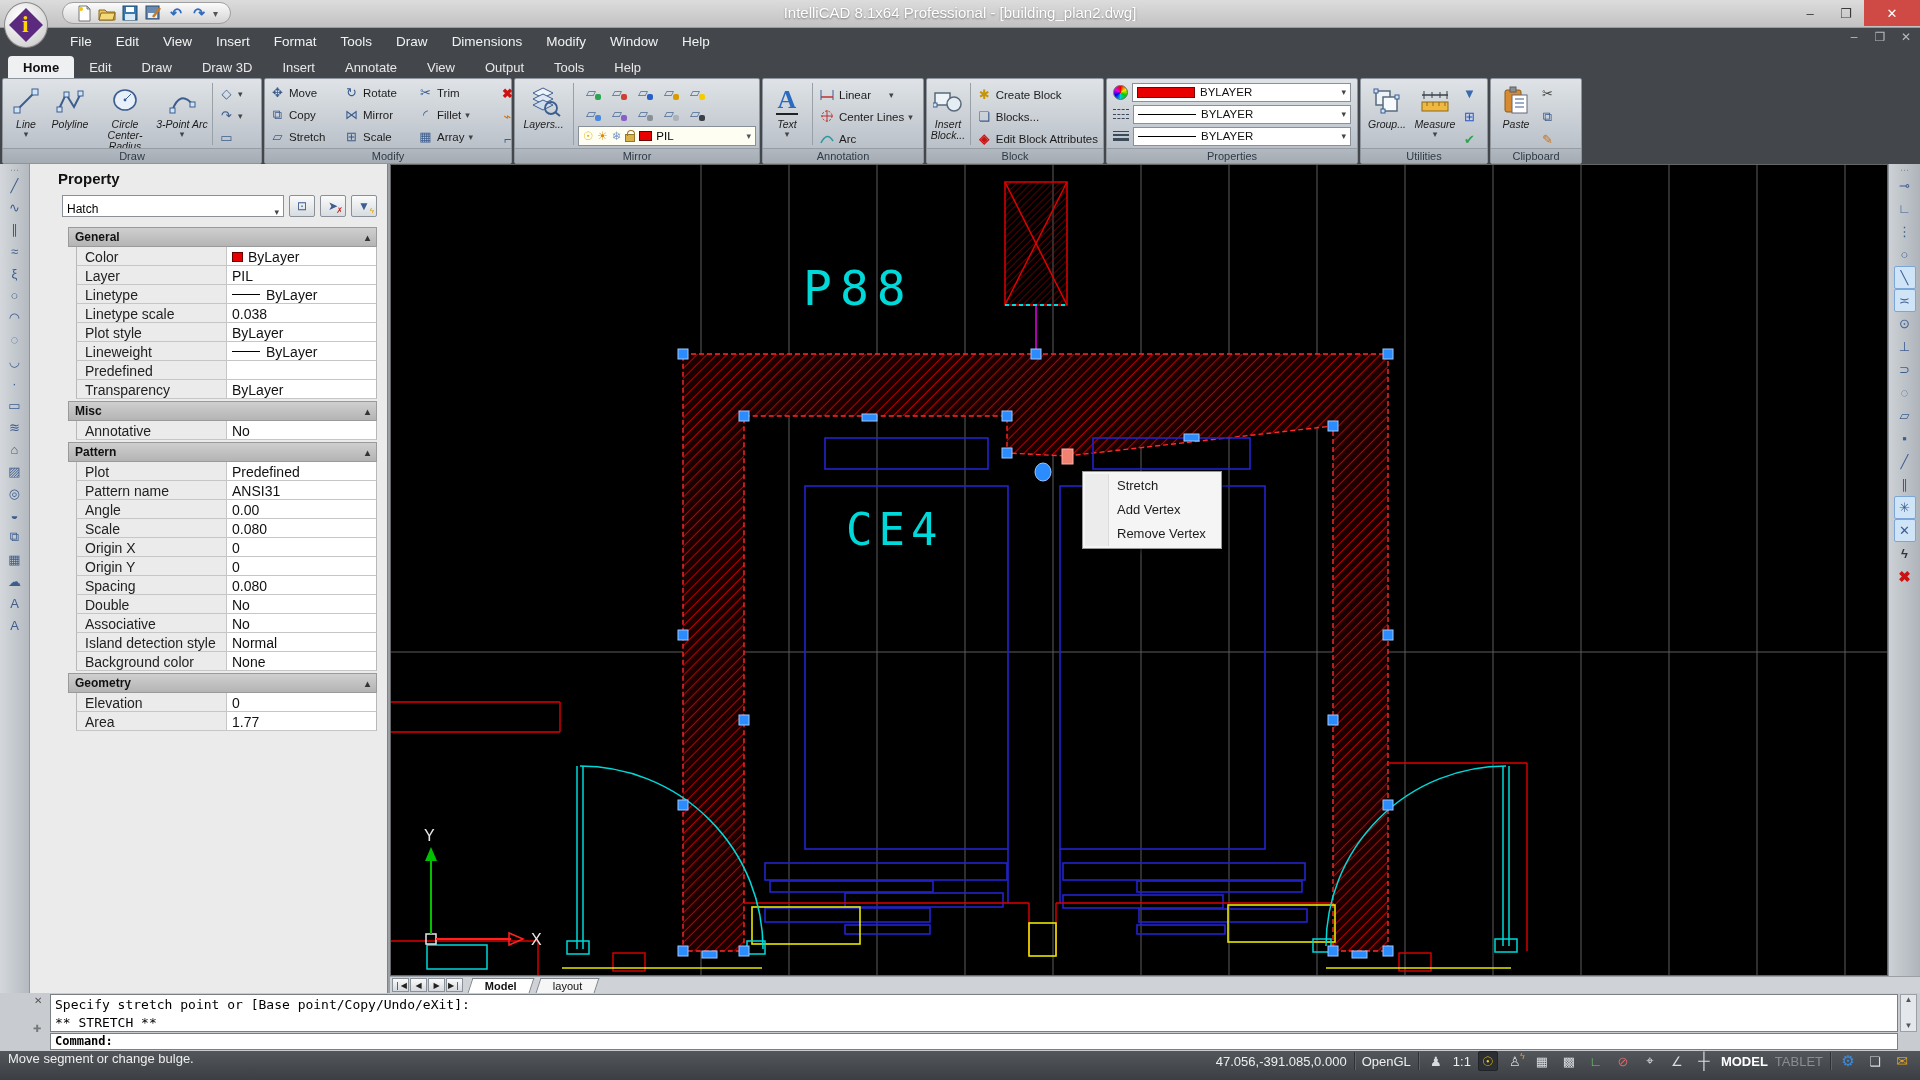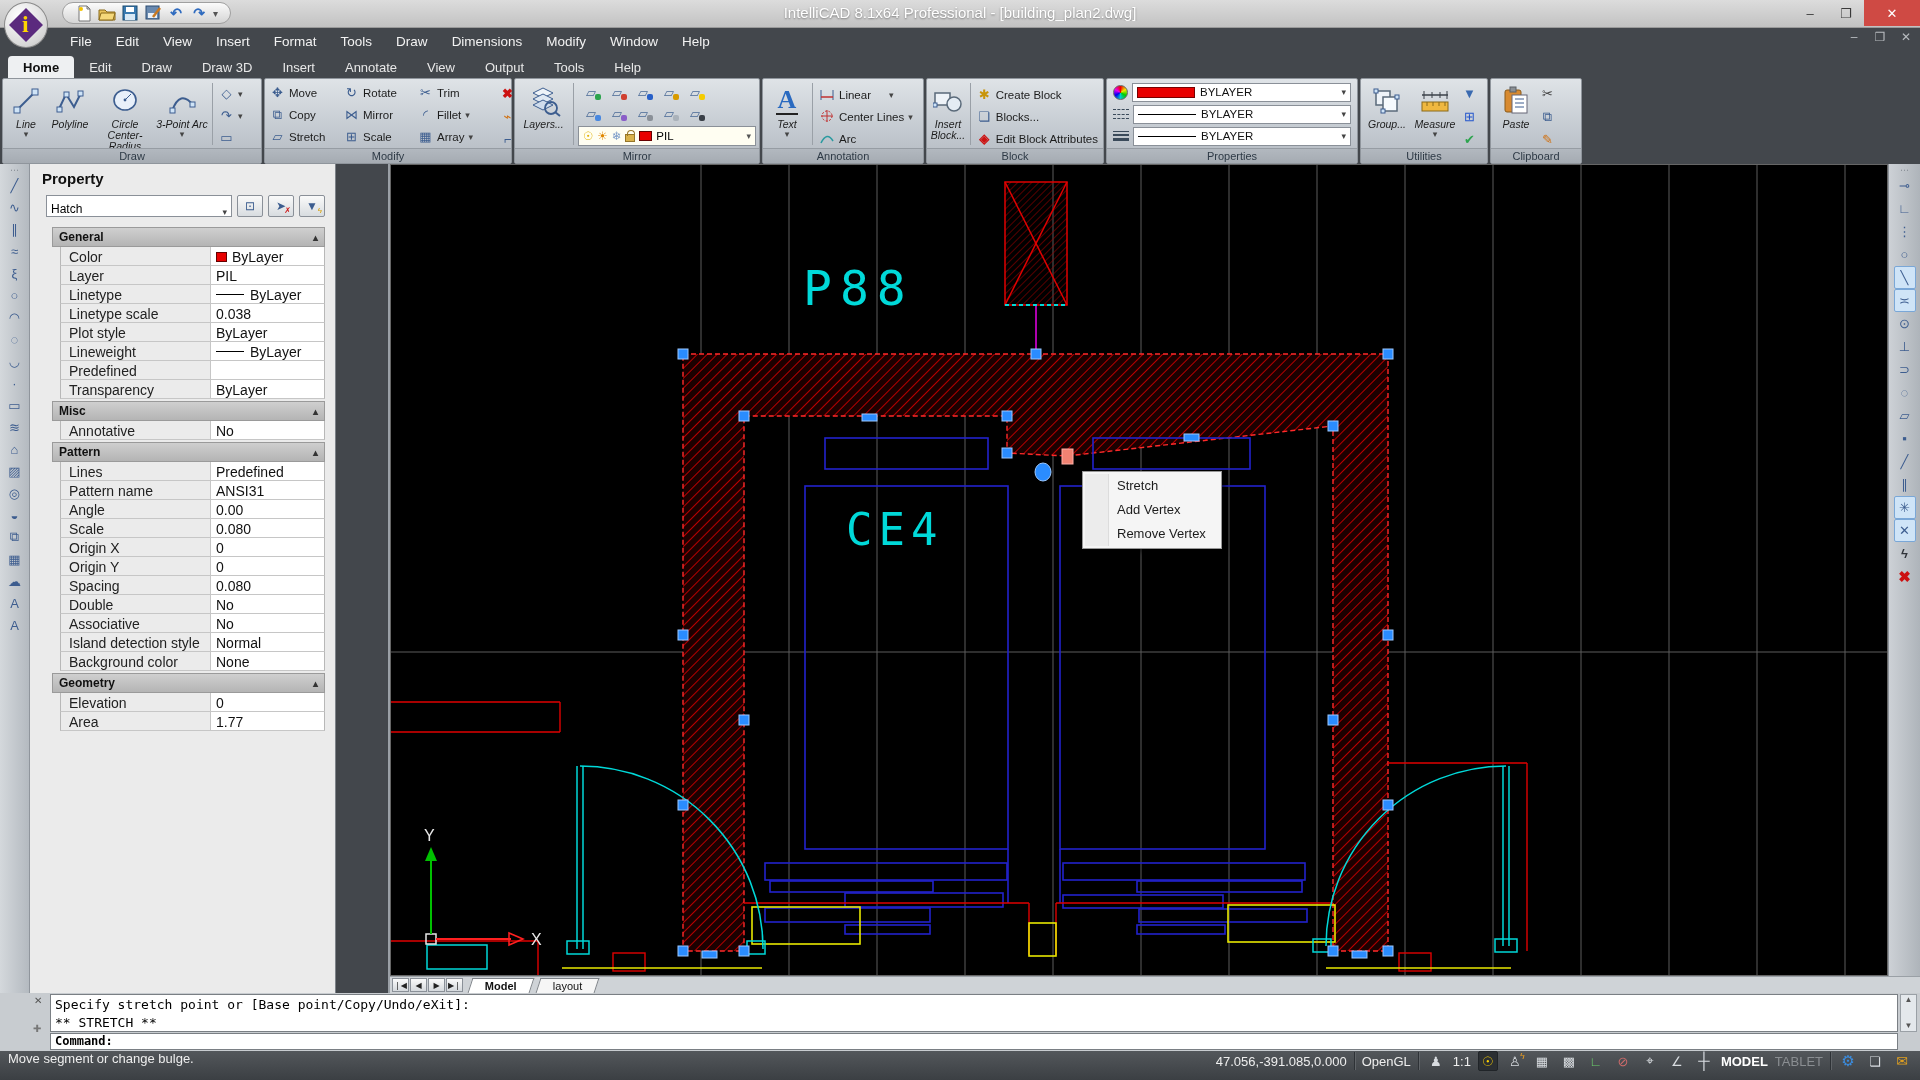--- a/index.html
+++ b/index.html
@@ -101,22 +101,22 @@
     display:flex;flex-direction:column;align-items:center;padding-top:2px;}
   .tgrip{color:#7a8088;font-size:9px;line-height:8px;}
   .tico{width:22px;height:22px;display:flex;align-items:center;justify-content:center;
     font-size:13px;color:#3d5d8f;cursor:default;}
   .rtoolbar .tico{height:23px;font-size:13px;}
   .tico.hl{background:#cfe4f7;border:1px solid #7aa7d7;border-radius:2px;}
   .tico.red{color:#cc1111;font-weight:bold;font-size:15px;}
   .tico.dark{color:#30343a;font-weight:bold;}
 
   
-  .ppanel{position:absolute;left:30px;top:164px;width:306px;height:829px;background:#ebebeb;
-    border-right:1px solid #7d8288;padding:4px 0 0 0;}
+  .ppanel{position:absolute;left:30px;top:164px;width:358px;height:829px;background:#ebebeb;
+    border-right:1px solid #7d8288;padding:4px 0 0 16px;}
   .ptitle{font-size:15px;font-weight:bold;color:#111;margin:2px 0 8px 12px;}
   .pselrow{display:flex;align-items:center;gap:5px;margin:0 10px 10px 16px;}
   .pselect{flex:1;height:22px;background:#fff;border:1px solid #8a9098;display:flex;align-items:flex-end;
     font-size:12px;padding:0 4px;}
   .pselect .cval{flex:1;}
   .pbtn{width:26px;height:22px;border:1px solid #8a9098;border-radius:2px;
     background:linear-gradient(#fafafa,#d8dce0);display:flex;align-items:center;justify-content:center;
     font-size:12px;color:#3c5d8f;position:relative;}
   .pbtn .mini{position:absolute;right:2px;bottom:1px;font-size:8px;color:#cc1111;}
   .pbtn .miniy{position:absolute;right:2px;bottom:1px;font-size:8px;color:#d8a000;}
@@ -798,21 +798,21 @@
           </div>
         </div>
       </div>
     <div class="psec-header">
       <span>Pattern</span>
       <span class="hdr-caret">▴</span>
     </div>
     <div>
 
         <div class="prow">
-          <div class="plabel">Lines</div>
+          <div class="plabel">Plot</div>
           <div class="pvalue">
 
             <span>Predefined</span>
           </div>
         </div>
 
         <div class="prow">
           <div class="plabel">Pattern name</div>
           <div class="pvalue">
 

